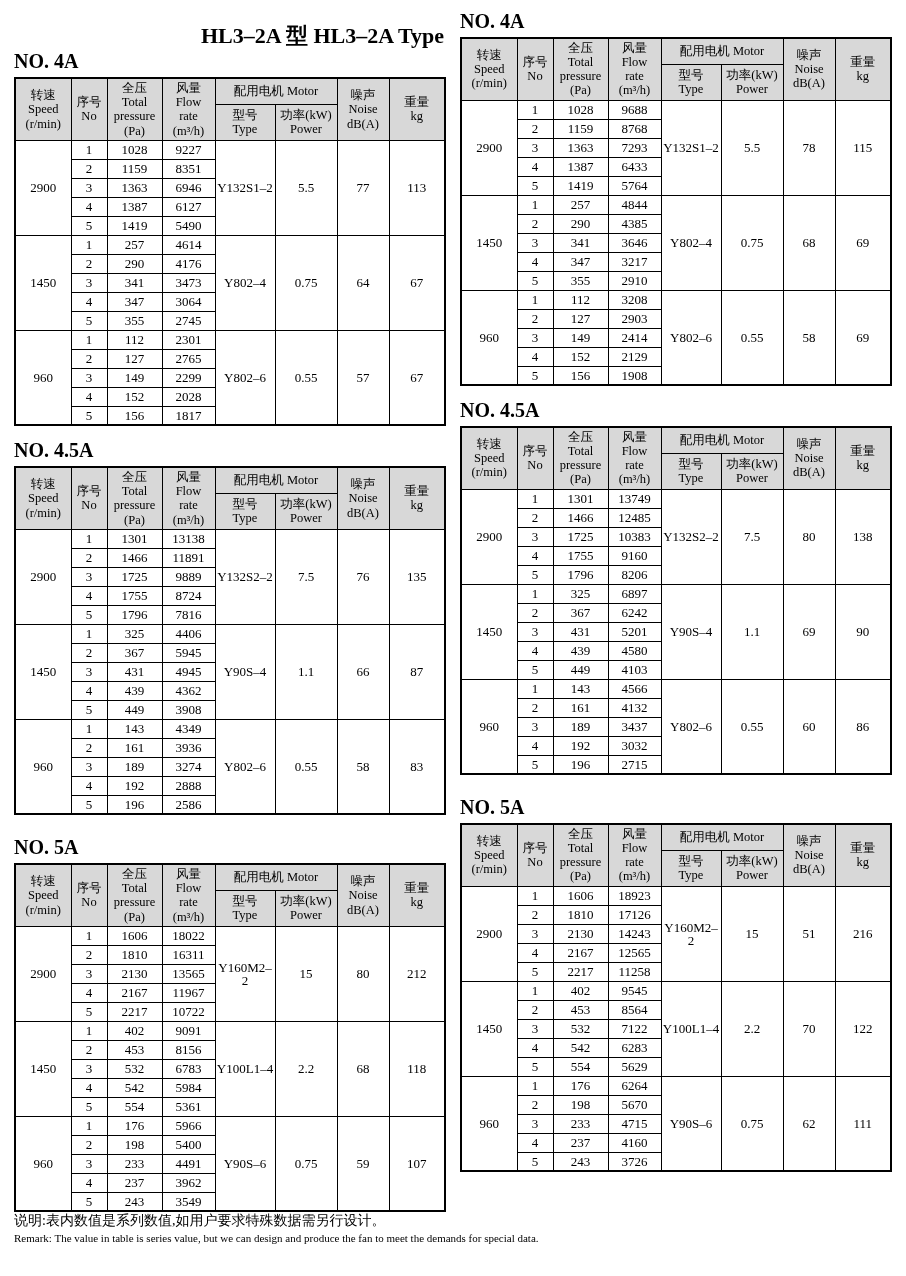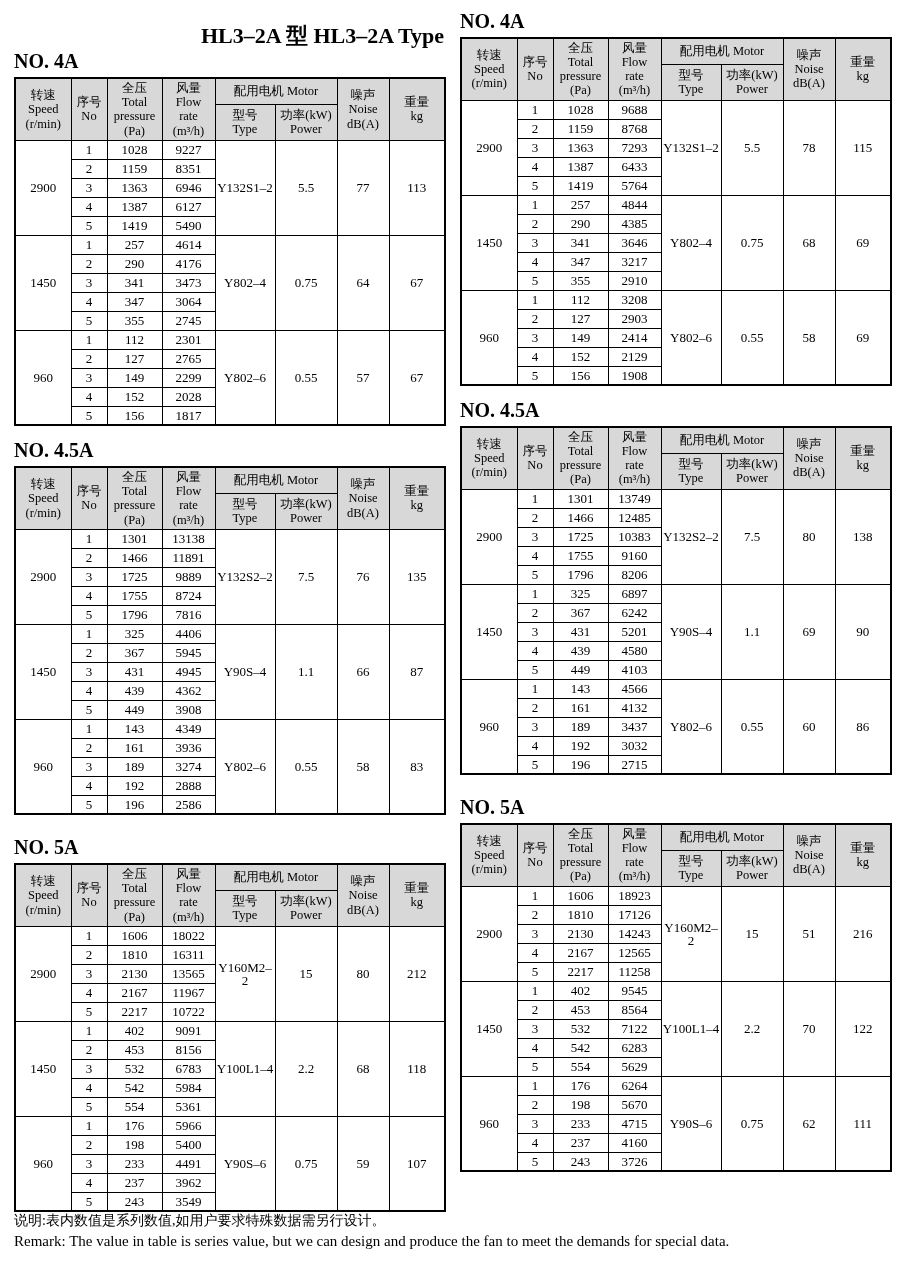--- a/index.html
+++ b/index.html
@@ -19,21 +19,21 @@
   .spec th, .spec td { border: 1px solid #000; text-align: center; vertical-align: middle; padding: 0; }
   .spec thead th {
     background: #d8d8d8; font-weight: normal; font-size: 12.5px;
     line-height: 1.13; white-space: pre-line;
   }
   .spec th.motor-head { height: 26px; }
   .spec th.sub-head { height: 36px; }
   .spec tbody td { font-size: 13px; height: 19px; line-height: 1; }
   .footer { }
   .remark-cn { font-size: 14px; line-height: 1.35; }
-  .remark-en { font-size: 15px; line-height: 1.35; }
+  .remark-en { font-size: 11px; line-height: 1.35; }
 </style>
 </head>
 <body>
 
 <div class="page">
   <div class="cols">
     <div class="col">
         <div class="type-title">HL3–2A 型 HL3–2A Type</div>
         <div class="no-label">NO. 4A</div>
         <table class="spec">

